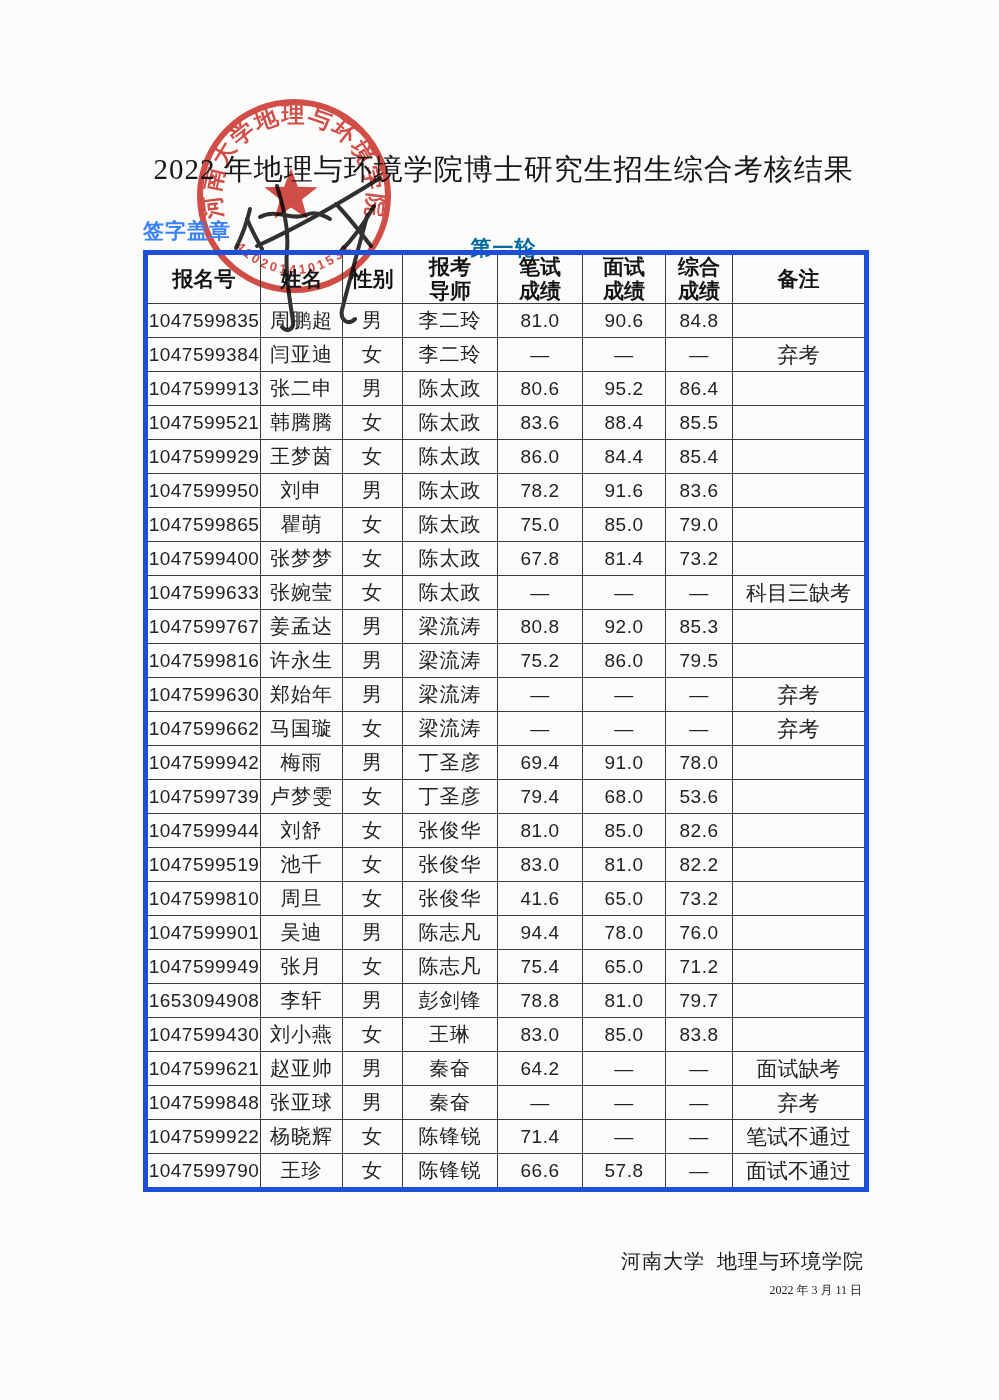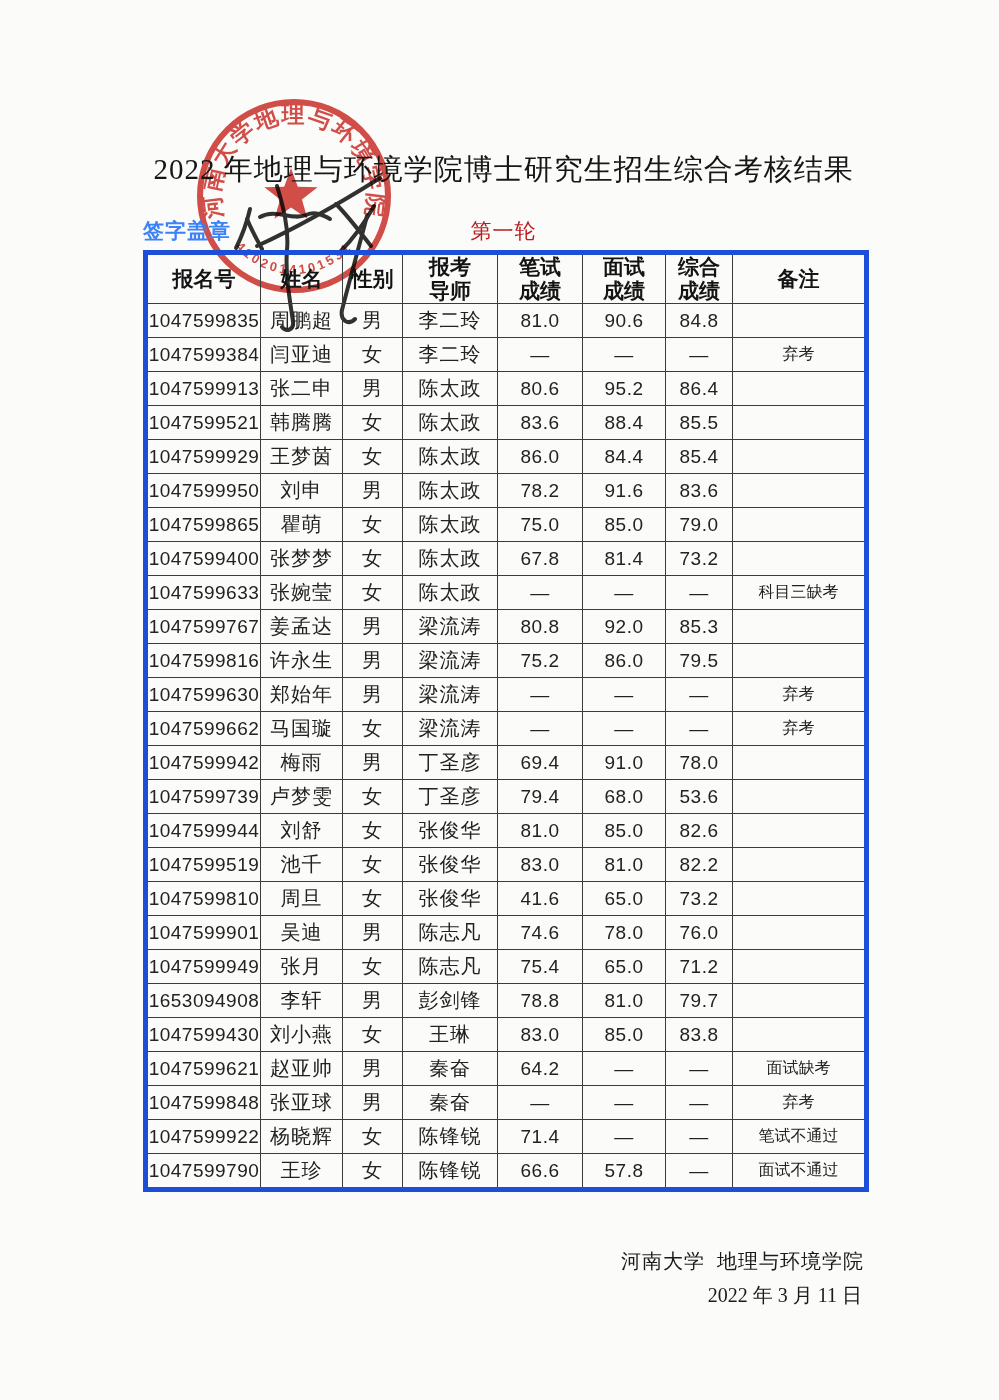--- a/index.html
+++ b/index.html
@@ -12,22 +12,22 @@
     font-size:29px;font-weight:400;letter-spacing:1px;color:#161616;
     white-space:pre;
   }
 
   .sign-row{position:absolute;left:143px;top:217px;width:721px;height:28px;}
   .sign-label{
     position:absolute;left:0;top:0;
     font-size:21px;font-weight:600;color:#3b82f6;letter-spacing:1px;
   }
   .round-label{
-    position:absolute;left:0;top:0;width:100%;text-align:center;
-    font-size:21px;font-weight:400;color:#b91c1c;letter-spacing:1px;
+    position:absolute;left:0;top:17px;width:100%;text-align:center;
+    font-size:21px;font-weight:700;color:#0369a1;letter-spacing:1px;
   }
 
   table.results{
     position:absolute;left:143px;top:250px;width:721px;
     border-collapse:collapse;table-layout:fixed;
     border:5px solid #1d4ed8;
   }
   table.results th, table.results td{
     border:1px solid #3c3c3c;
     text-align:center;vertical-align:middle;
@@ -35,28 +35,28 @@
   }
   table.results th{
     height:48px;font-size:21px;font-weight:700;color:#141414;
     white-space:pre-line;line-height:1.15;
   }
   table.results td{
     height:33px;font-size:19px;font-weight:400;color:#222;
     letter-spacing:0.5px;
   }
   table.results td.cjk{font-size:20px;letter-spacing:1px;}
-  table.results td.remark{font-size:16px;letter-spacing:0;}
+  table.results td.remark{font-size:21px;letter-spacing:0;}
 
   .footer{
     position:absolute;right:135px;top:1248px;text-align:right;
     font-family:"Liberation Serif",serif;color:#1a1a1a;
   }
   .footer .org{font-size:20px;letter-spacing:1px;white-space:pre;margin-left:40px;}
-  .footer .date{font-size:20px;margin-top:7px;margin-right:2px;white-space:pre;}
+  .footer .date{font-size:12px;margin-top:7px;margin-right:2px;white-space:pre;}
 
   .stamp{
     position:absolute;left:194px;top:96px;width:200px;height:200px;
     mix-blend-mode:multiply;opacity:.88;
   }
   .signature{
     position:absolute;left:200px;top:160px;width:220px;height:185px;
     mix-blend-mode:multiply;opacity:.92;
   }
 </style>
@@ -306,21 +306,21 @@
           <td>41.6</td>
           <td>65.0</td>
           <td>73.2</td>
           <td class="remark"></td>
         </tr>
         <tr>
           <td>1047599901</td>
           <td class="cjk">吴迪</td>
           <td class="cjk">男</td>
           <td class="cjk">陈志凡</td>
-          <td>74.6</td>
+          <td>94.4</td>
           <td>78.0</td>
           <td>76.0</td>
           <td class="remark"></td>
         </tr>
         <tr>
           <td>1047599949</td>
           <td class="cjk">张月</td>
           <td class="cjk">女</td>
           <td class="cjk">陈志凡</td>
           <td>75.4</td>

